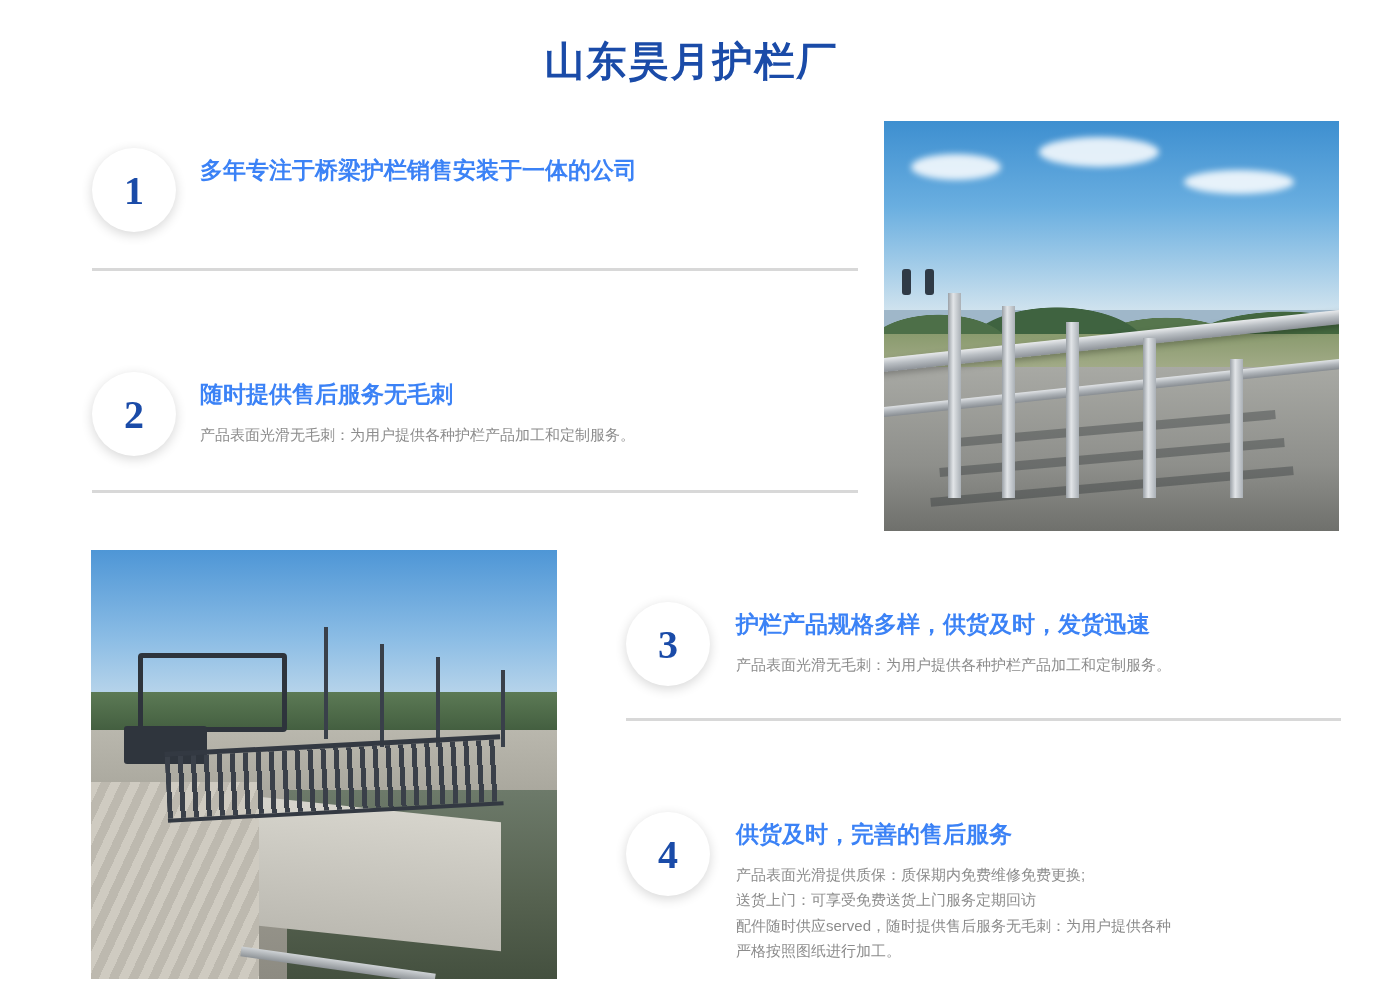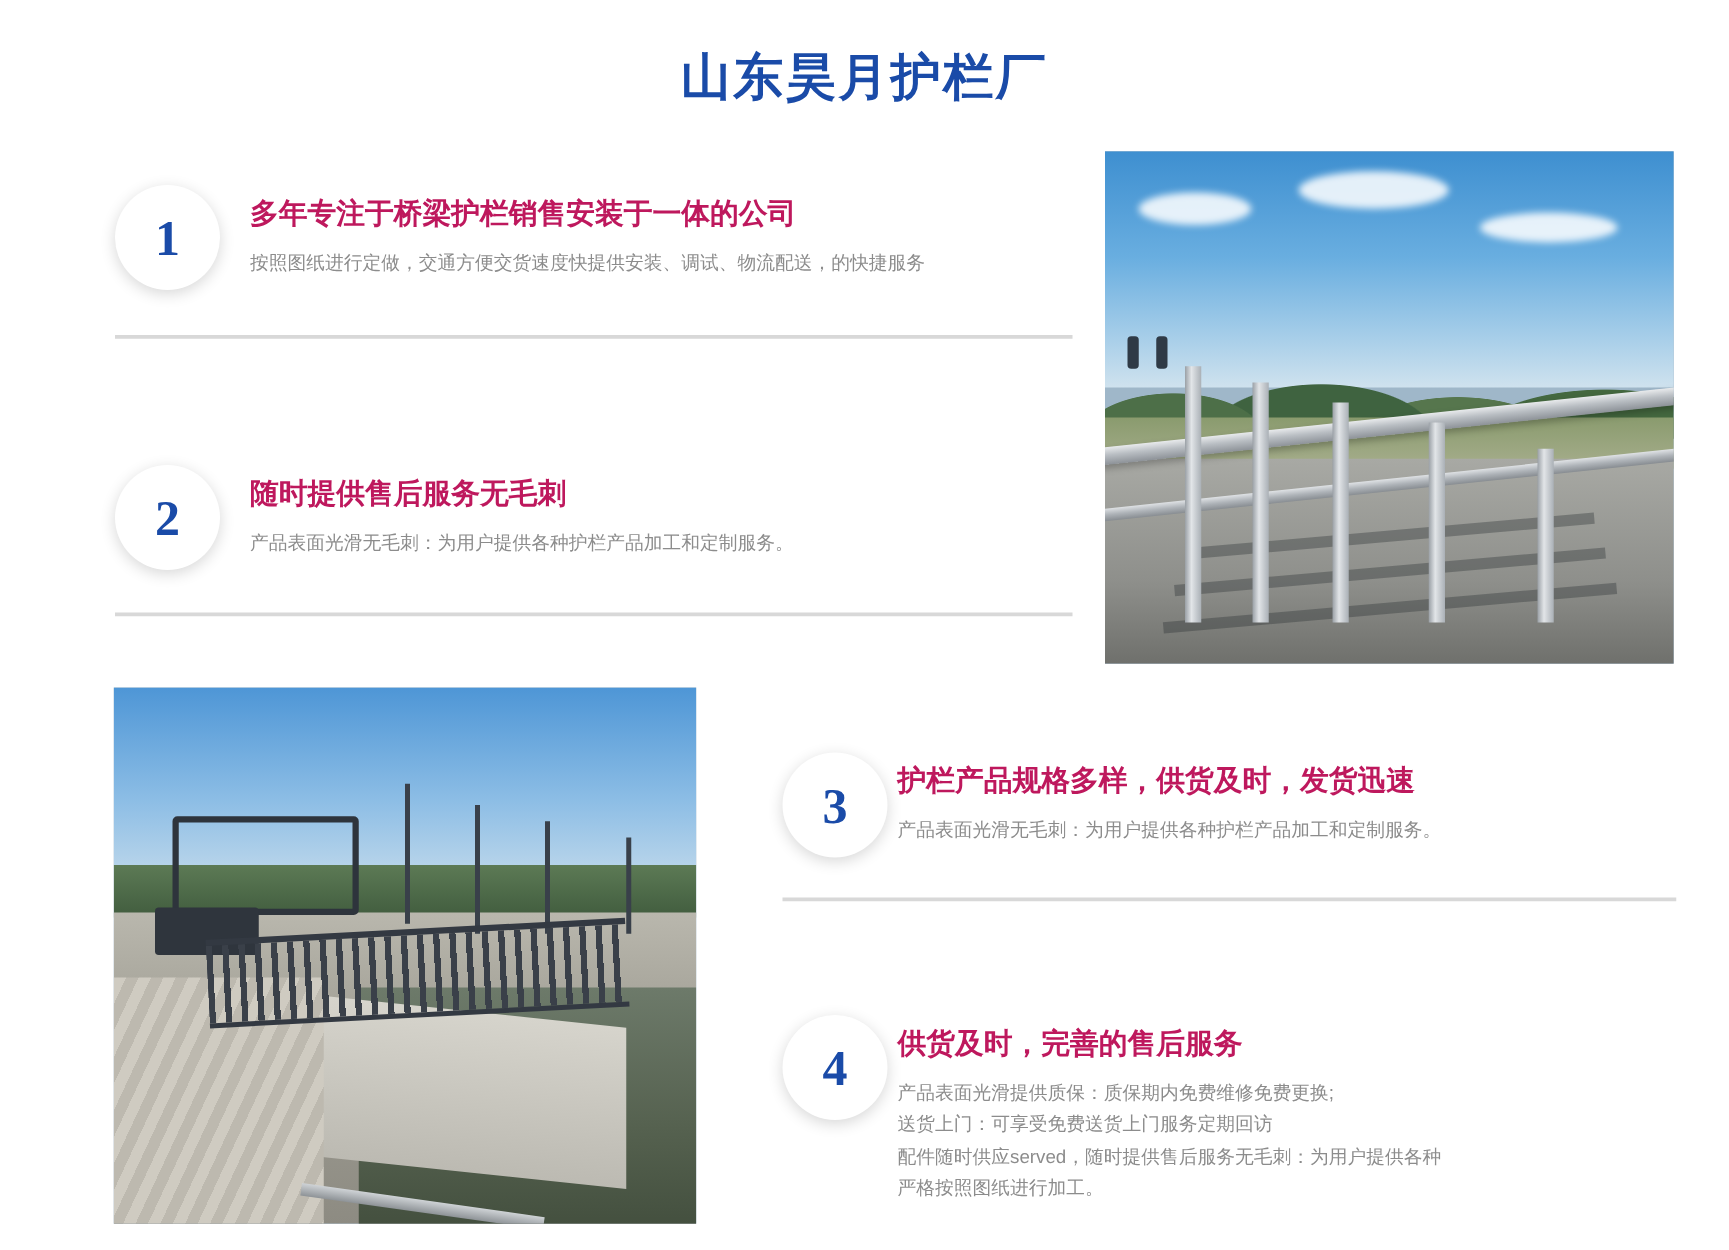--- a/index.html
+++ b/index.html
@@ -48,39 +48,39 @@
     color: #1a4ba8;
     font-family: "Liberation Serif", "DejaVu Serif", serif;
   }
   .feature-text {
     margin-left: 24px;
     padding-top: 8px;
   }
   .feature-title {
     font-size: 23px;
     font-weight: bold;
-    color: #be185d;
+    color: #3b82f6;
     line-height: 1.3;
     margin-bottom: 12px;
   }
   .feature-desc {
     font-size: 15px;
     color: #8c8c8c;
     line-height: 1.7;
   }
   .feature-desc div { white-space: nowrap; }
 
   .divider {
     position: absolute;
     height: 3px;
     background: #d8d8d8;
   }
 
   
-  .feature.right .feature-text { margin-left: 8px; }
+  .feature.right .feature-text { margin-left: 26px; }
 
   
   .photo {
     position: absolute;
     overflow: hidden;
     background: #9fb7c9;
   }
 
   
   .p1 { left: 884px; top: 121px; width: 455px; height: 410px; }
@@ -183,23 +183,20 @@
 </style>
 </head>
 <body>
 
 <div class="page-title">山东昊月护栏厂</div>
 
 <div class="feature" style="left:92px; top:148px; width:790px;">
   <div class="badge">1</div>
   <div class="feature-text">
     <div class="feature-title">多年专注于桥梁护栏销售安装于一体的公司</div>
-    <div class="feature-desc">
-      <div>按照图纸进行定做，交通方便交货速度快提供安装、调试、物流配送，的快捷服务</div>
-    </div>
   </div>
 </div>
 <div class="divider" style="left:92px; top:268px; width:766px;"></div>
 
 <div class="feature" style="left:92px; top:372px; width:790px;">
   <div class="badge">2</div>
   <div class="feature-text">
     <div class="feature-title">随时提供售后服务无毛刺</div>
     <div class="feature-desc">
       <div>产品表面光滑无毛刺：为用户提供各种护栏产品加工和定制服务。</div>

